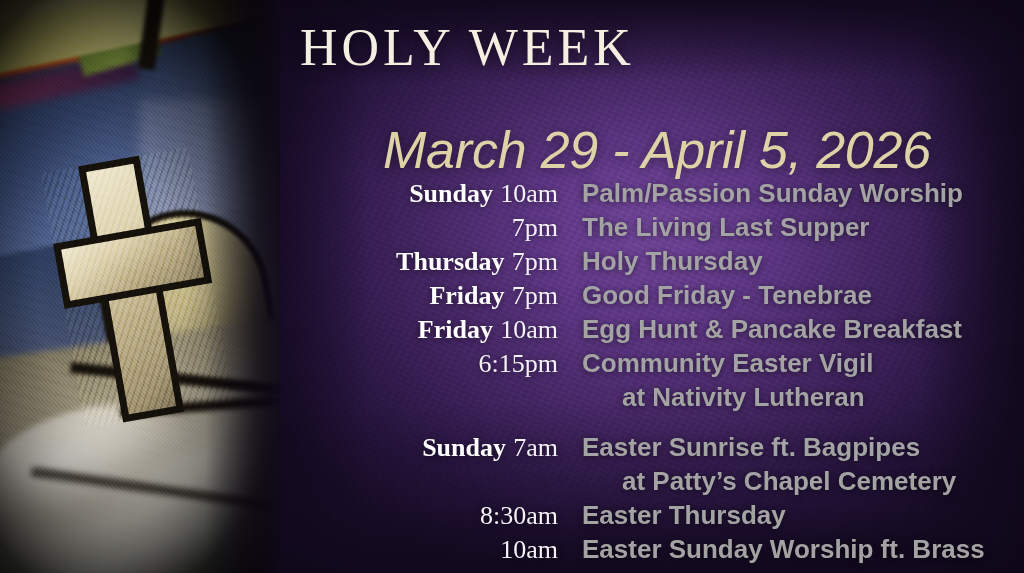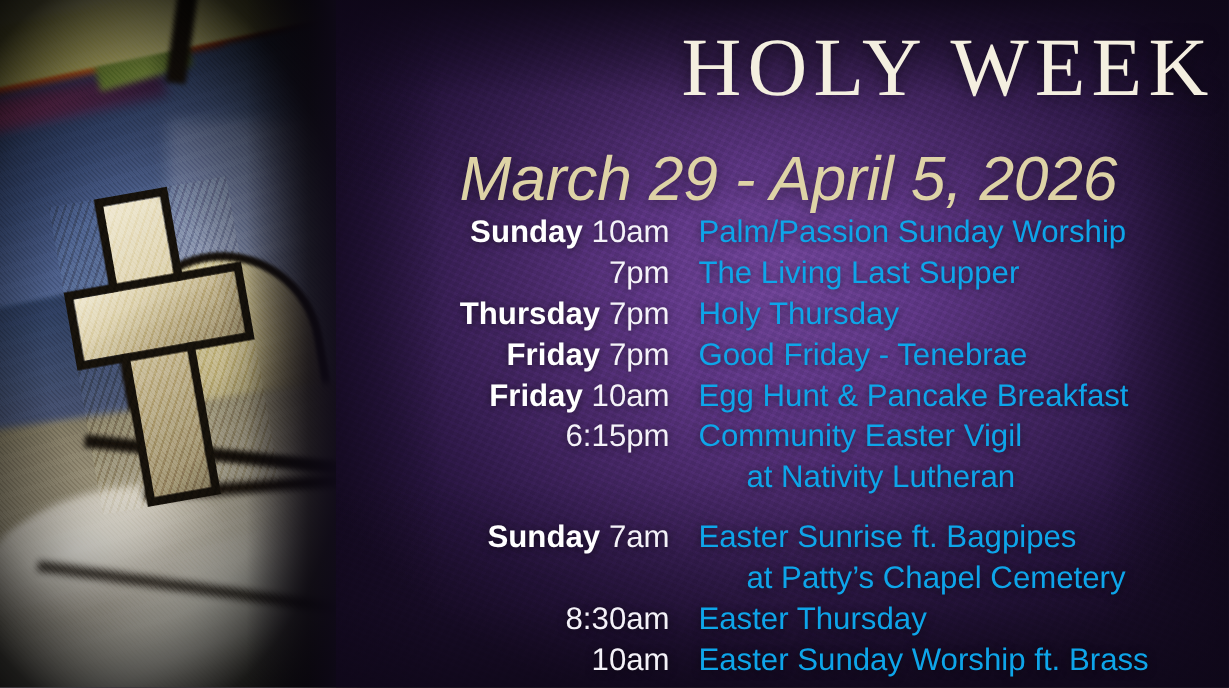--- a/index.html
+++ b/index.html
@@ -171,23 +171,23 @@
       repeating-linear-gradient(23deg, rgba(255,255,255,.022) 0 2px, rgba(0,0,0,.045) 2px 5px),
       repeating-linear-gradient(-61deg, rgba(255,255,255,.016) 0 3px, rgba(0,0,0,.03) 3px 7px);
     mix-blend-mode:overlay;
   }
 
   
   .content{ position:absolute; left:300px; top:0; right:0; bottom:0; }
 
   .title{
     position:absolute; left:0; right:12px; top:22px;
-    text-align:right;
+    text-align:left;
     font-family:"Liberation Serif", serif;
-    font-size:69px; font-weight:400; line-height:1;
+    font-size:52px; font-weight:400; line-height:1;
     letter-spacing:.075em;
     color:#f4efe0;
     text-shadow:0 2px 14px rgba(0,0,0,.55);
     white-space:nowrap;
   }
   .subtitle{
     position:absolute; left:0; right:10px; top:124px;
     text-align:center;
     font-size:52px; font-style:italic; font-weight:400; line-height:1;
     letter-spacing:-.004em;
@@ -203,25 +203,26 @@
     display:flex; align-items:baseline;
     height:34px;
     font-size:26px; line-height:34px;
     color:#ffffff;
     text-shadow:0 1px 7px rgba(0,0,0,.55);
     white-space:nowrap;
   }
   .when{
     width:258px; text-align:right; flex:0 0 258px;
     padding-right:0;
+    font-family:Liberation Serif, serif;
   }
   .day{ font-weight:700; color:#ffffff; }
   .time{ font-weight:400; color:#f4f2f8; margin-left:.28em; }
   .what{
-    margin-left:24px; font-weight:400; color:#0ea5e9;
+    margin-left:24px; font-weight:700; color:#a3a3a3;
   }
   .srow.cont .what{ margin-left:64px; }
 </style>
 </head>
 <body>
 
 <div class="poster">
 
   <div class="glass-panel">
     <div class="glass-inner">

